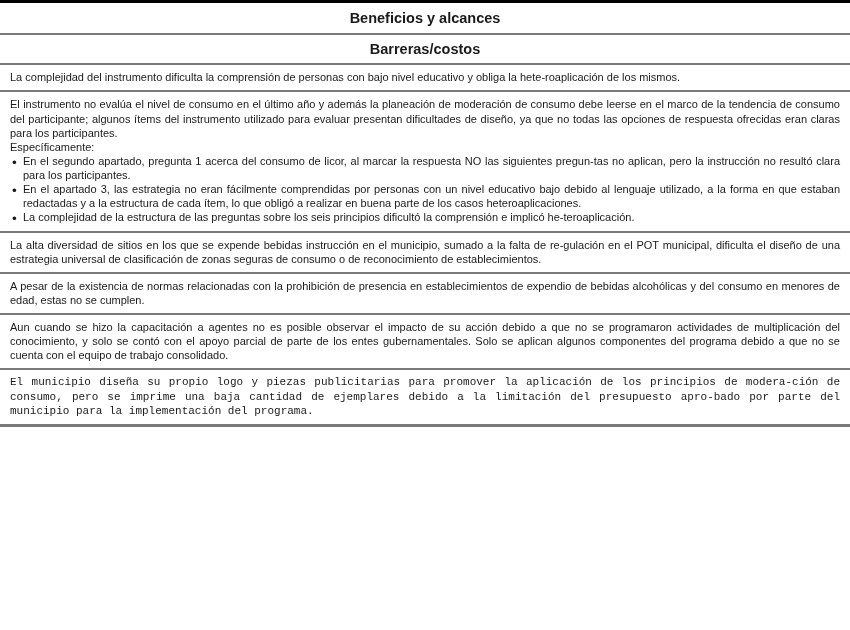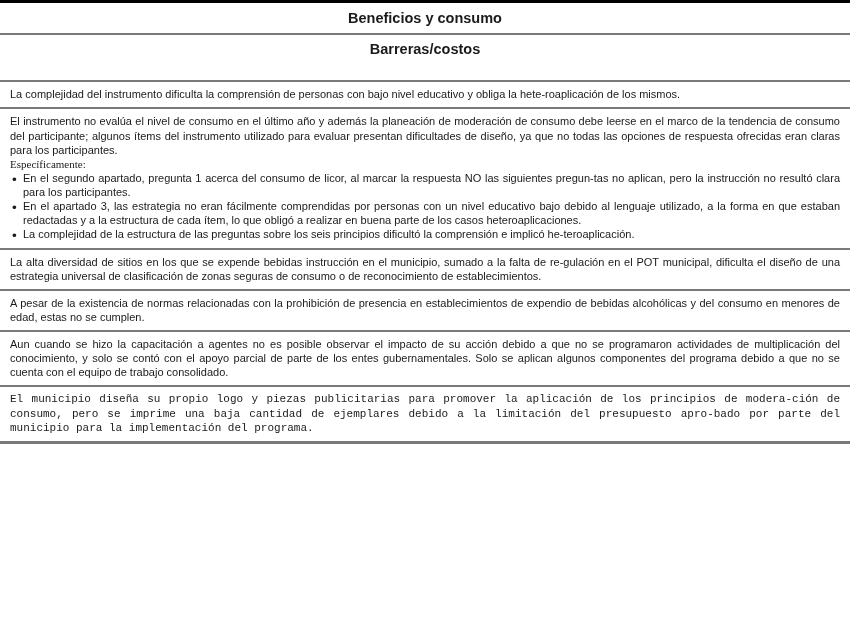--- a/index.html
+++ b/index.html
@@ -35,21 +35,21 @@
     line-height: 1.25;
     padding: 5px 10px 5px 10px;
   }
   .head-row.primary {
     border-bottom: 2px solid #7a7a7a;
     padding-top: 6px;
     padding-bottom: 6px;
   }
   .head-row.secondary {
     padding-top: 5px;
-    padding-bottom: 22px;
+    padding-bottom: 5px;
   }
 
   
   .row {
     padding: 5px 10px 6px 10px;
     border-bottom: 2px solid #7a7a7a;
   }
   .row:last-child {
     border-bottom: none;
     font-family: Liberation Mono, monospace;
@@ -57,21 +57,20 @@
   .row p {
     margin: 0;
     font-size: 11px;
     line-height: 1.285;
     text-align: justify;
     text-justify: inter-word;
     hyphens: manual;
   }
   .row p + p {
     margin-top: 0;
-    font-family: Liberation Serif, serif;
   }
 
   
   ul.bullets {
     margin: 0;
     padding: 0;
     list-style: none;
   }
   ul.bullets li {
     position: relative;
@@ -90,21 +89,21 @@
     line-height: 1.285;
     color: #1a1a1a;
   }
 </style>
 </head>
 <body>
 
 <div class="table-wrap">
 
   <div class="thead">
-    <div class="head-row primary">Beneficios y consumo</div>
+    <div class="head-row primary">Beneficios y alcances</div>
     <div class="head-row secondary">Barreras/costos</div>
   </div>
 
   <div class="tbody">
 
     <div class="row">
       <p>La complejidad del instrumento dificulta la comprensión de personas con bajo nivel educativo y obliga la hete-roaplicación de los mismos.</p>
     </div>
 
     <div class="row">

